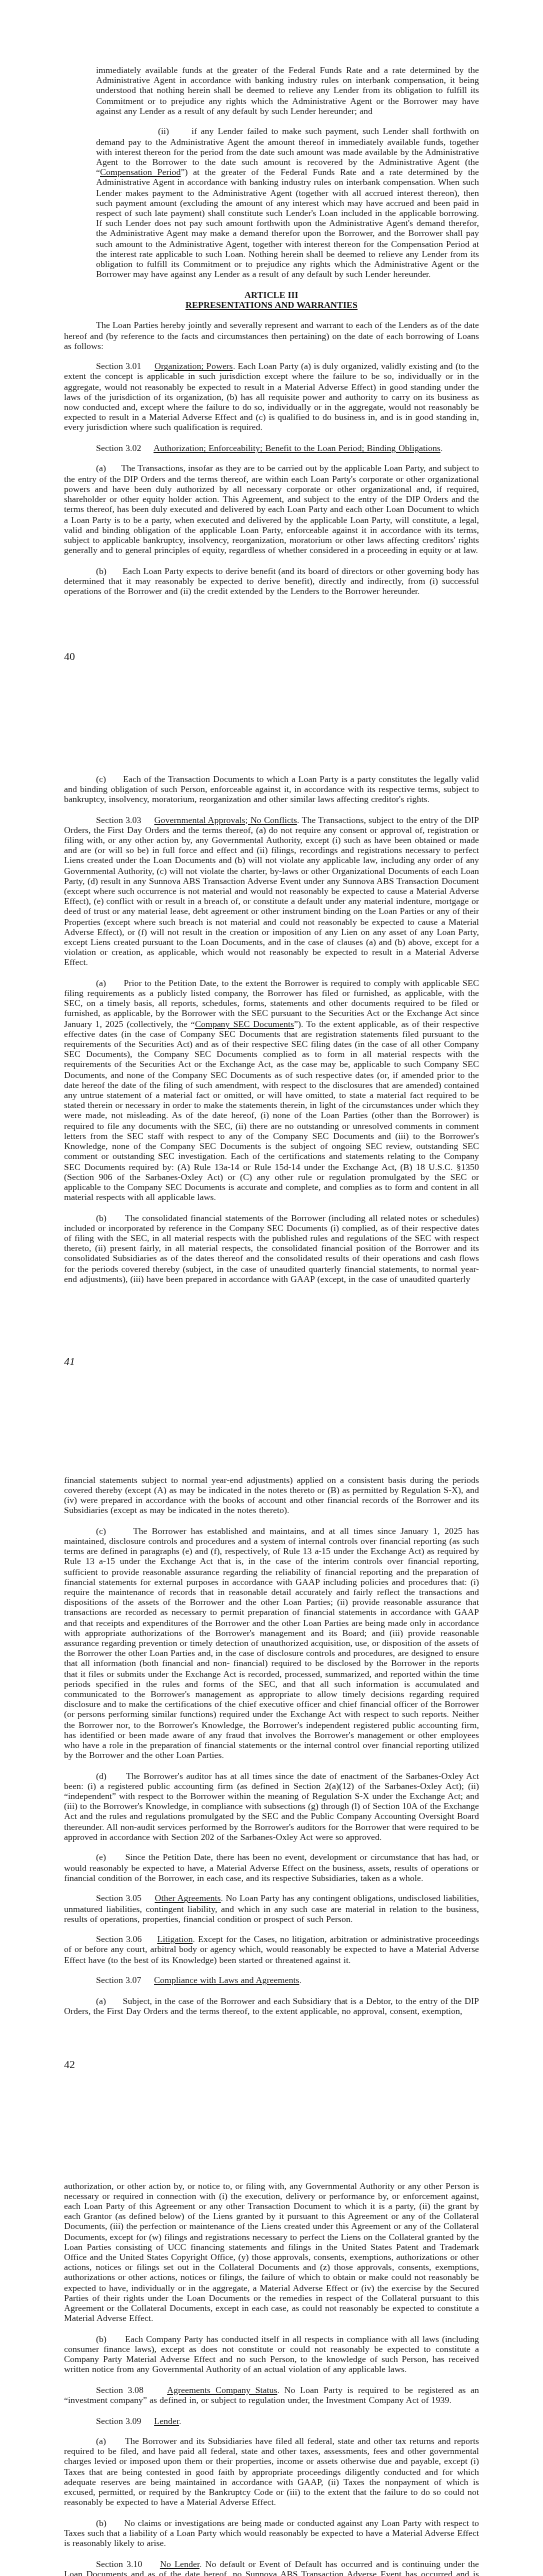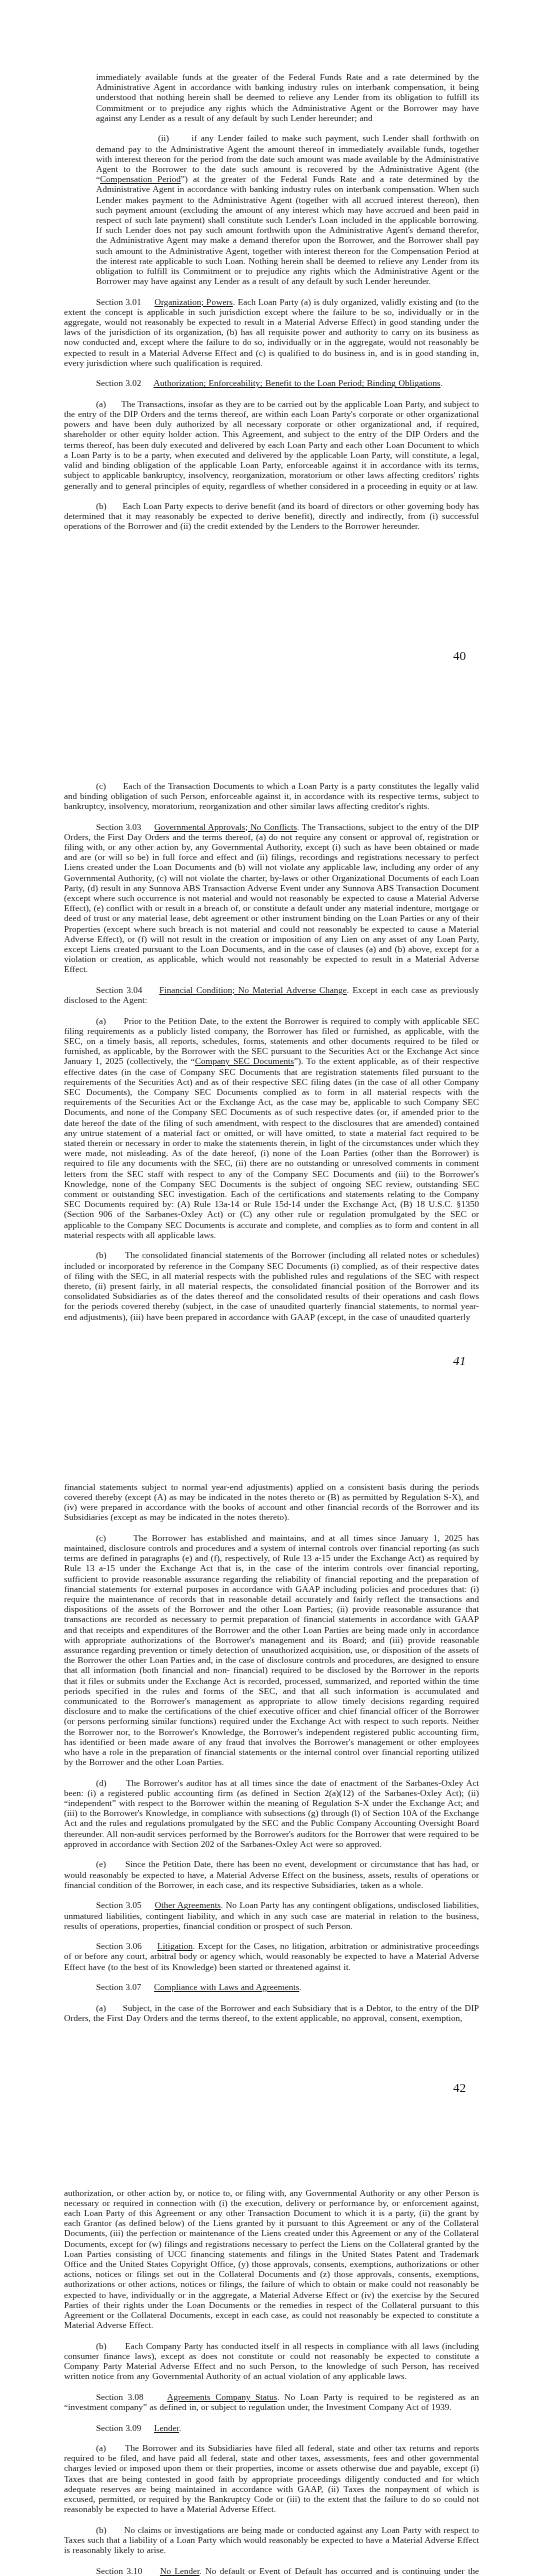--- a/index.html
+++ b/index.html
@@ -8,67 +8,68 @@
     font-family:"Liberation Serif", serif;
     color:#161616;
     -webkit-font-smoothing:antialiased;
   }
   .doc { width:544px; }
   .page { position:relative; width:544px; overflow:hidden; background:#ffffff; }
   .page1 { height:771px; }
   .page2 { height:701px; }
   .page3 { height:706px; }
   .page4 { height:635px; }
-  .content { padding:0 65px 0 64px;margin-top:7px; }
+  .content { padding:0 65px 0 64px; }
   .page1 .content { padding-top:65px; }
   .page2 .content, .page3 .content, .page4 .content { padding-top:2.6px;font-family:Liberation Serif, serif; }
   .block {
     font-size:9px;
     line-height:10.2px;
     text-align:justify;
     margin:0 0 10.3px 0;
     word-spacing:0.3px;
   }
   .cont   { margin-left:32px; }          
   .clause { margin-left:32px; text-indent:62px; } 
   .body   { text-indent:32px; }          
   .cont0  { }                            
   .article{ text-align:center; text-indent:0; font-weight:bold; }
   .u { text-decoration:underline; }
   .b { font-weight:bold; }
   .pagenum {
-    position:absolute; left:52px; width:414px;
-    text-align:right; font-size:13px; line-height:10.2px;
+    position:absolute; left:64px; width:414px;
+    text-align:left; font-size:11px; line-height:10.2px;
   }
   .page1 .pagenum { top:651px; }
   .page2 .pagenum { top:585px;font-style:italic; }
-  .page3 .pagenum { top:587px;margin-top:24px; }
+  .page3 .pagenum { top:587px; }
 </style>
 </head>
 <body>
 
 <div class="doc">
 
   <section class="page page1">
     <div class="content">
         <div class="block cont"><span>immediately available funds at the greater of the Federal Funds Rate and a rate determined by the Administrative Agent in accordance with banking industry rules on interbank compensation, it being understood that nothing herein shall be deemed to relieve any Lender from its obligation to fulfill its Commitment or to prejudice any rights which the Administrative Agent or the Borrower may have against any Lender as a result of any default by such Lender hereunder; and</span></div>
         <div class="block clause"><span>(ii)&nbsp;&nbsp;&nbsp;&nbsp;&nbsp; if any Lender failed to make such payment, such Lender shall forthwith on demand pay to the Administrative Agent the amount thereof in immediately available funds, together with interest thereon for the period from the date such amount was made available by the Administrative Agent to the Borrower to the date such amount is recovered by the Administrative Agent (the “</span><span class="u">Compensation Period</span><span>”) at the greater of the Federal Funds Rate and a rate determined by the Administrative Agent in accordance with banking industry rules on interbank compensation. When such Lender makes payment to the Administrative Agent (together with all accrued interest thereon), then such payment amount (excluding the amount of any interest which may have accrued and been paid in respect of such late payment) shall constitute such Lender's Loan included in the applicable borrowing. If such Lender does not pay such amount forthwith upon the Administrative Agent's demand therefor, the Administrative Agent may make a demand therefor upon the Borrower, and the Borrower shall pay such amount to the Administrative Agent, together with interest thereon for the Compensation Period at the interest rate applicable to such Loan. Nothing herein shall be deemed to relieve any Lender from its obligation to fulfill its Commitment or to prejudice any rights which the Administrative Agent or the Borrower may have against any Lender as a result of any default by such Lender hereunder.</span></div>
+        <div class="block article"><span class="b">ARTICLE III</span><br><span class="u b">REPRESENTATIONS AND WARRANTIES</span></div>
+        <div class="block body"><span>The Loan Parties hereby jointly and severally represent and warrant to each of the Lenders as of the date hereof and (by reference to the facts and circumstances then pertaining) on the date of each borrowing of Loans as follows:</span></div>
         <div class="block body"><span>Section 3.01&nbsp;&nbsp;&nbsp;&nbsp; </span><span class="u">Organization; Powers</span><span>. Each Loan Party (a) is duly organized, validly existing and (to the extent the concept is applicable in such jurisdiction except where the failure to be so, individually or in the aggregate, would not reasonably be expected to result in a Material Adverse Effect) in good standing under the laws of the jurisdiction of its organization, (b) has all requisite power and authority to carry on its business as now conducted and, except where the failure to do so, individually or in the aggregate, would not reasonably be expected to result in a Material Adverse Effect and (c) is qualified to do business in, and is in good standing in, every jurisdiction where such qualification is required.</span></div>
         <div class="block body"><span>Section 3.02&nbsp;&nbsp;&nbsp;&nbsp; </span><span class="u">Authorization; Enforceability; Benefit to the Loan Period; Binding Obligations</span><span>.</span></div>
         <div class="block body"><span>(a)&nbsp;&nbsp;&nbsp;&nbsp;&nbsp; The Transactions, insofar as they are to be carried out by the applicable Loan Party, and subject to the entry of the DIP Orders and the terms thereof, are within each Loan Party's corporate or other organizational powers and have been duly authorized by all necessary corporate or other organizational and, if required, shareholder or other equity holder action. This Agreement, and subject to the entry of the DIP Orders and the terms thereof, has been duly executed and delivered by each Loan Party and each other Loan Document to which a Loan Party is to be a party, when executed and delivered by the applicable Loan Party, will constitute, a legal, valid and binding obligation of the applicable Loan Party, enforceable against it in accordance with its terms, subject to applicable bankruptcy, insolvency, reorganization, moratorium or other laws affecting creditors' rights generally and to general principles of equity, regardless of whether considered in a proceeding in equity or at law.</span></div>
         <div class="block body"><span>(b)&nbsp;&nbsp;&nbsp;&nbsp;&nbsp; Each Loan Party expects to derive benefit (and its board of directors or other governing body has determined that it may reasonably be expected to derive benefit), directly and indirectly, from (i) successful operations of the Borrower and (ii) the credit extended by the Lenders to the Borrower hereunder.</span></div>
       </div>
     <div class="pagenum"><span>40</span></div>
   </section>
 
   <section class="page page2">
     <div class="content">
         <div class="block body"><span>(c)&nbsp;&nbsp;&nbsp;&nbsp;&nbsp; Each of the Transaction Documents to which a Loan Party is a party constitutes the legally valid and binding obligation of such Person, enforceable against it, in accordance with its respective terms, subject to bankruptcy, insolvency, moratorium, reorganization and other similar laws affecting creditor's rights.</span></div>
         <div class="block body"><span>Section 3.03&nbsp;&nbsp;&nbsp;&nbsp; </span><span class="u">Governmental Approvals; No Conflicts</span><span>. The Transactions, subject to the entry of the DIP Orders, the First Day Orders and the terms thereof, (a) do not require any consent or approval of, registration or filing with, or any other action by, any Governmental Authority, except (i) such as have been obtained or made and are (or will so be) in full force and effect and (ii) filings, recordings and registrations necessary to perfect Liens created under the Loan Documents and (b) will not violate any applicable law, including any order of any Governmental Authority, (c) will not violate the charter, by-laws or other Organizational Documents of each Loan Party, (d) result in any Sunnova ABS Transaction Adverse Event under any Sunnova ABS Transaction Document (except where such occurrence is not material and would not reasonably be expected to cause a Material Adverse Effect), (e) conflict with or result in a breach of, or constitute a default under any material indenture, mortgage or deed of trust or any material lease, debt agreement or other instrument binding on the Loan Parties or any of their Properties (except where such breach is not material and could not reasonably be expected to cause a Material Adverse Effect), or (f) will not result in the creation or imposition of any Lien on any asset of any Loan Party, except Liens created pursuant to the Loan Documents, and in the case of clauses (a) and (b) above, except for a violation or creation, as applicable, which would not reasonably be expected to result in a Material Adverse Effect.</span></div>
-        <div class="block body"><span>Section 3.04&nbsp;&nbsp;&nbsp;&nbsp; </span><span class="u">Financial Condition; No Material Adverse Change</span><span>. Except in each case as previously disclosed to the Agent:</span></div>
         <div class="block body"><span>(a)&nbsp;&nbsp;&nbsp;&nbsp;&nbsp; Prior to the Petition Date, to the extent the Borrower is required to comply with applicable SEC filing requirements as a publicly listed company, the Borrower has filed or furnished, as applicable, with the SEC, on a timely basis, all reports, schedules, forms, statements and other documents required to be filed or furnished, as applicable, by the Borrower with the SEC pursuant to the Securities Act or the Exchange Act since January 1, 2025 (collectively, the “</span><span class="u">Company SEC Documents</span><span>”). To the extent applicable, as of their respective effective dates (in the case of Company SEC Documents that are registration statements filed pursuant to the requirements of the Securities Act) and as of their respective SEC filing dates (in the case of all other Company SEC Documents), the Company SEC Documents complied as to form in all material respects with the requirements of the Securities Act or the Exchange Act, as the case may be, applicable to such Company SEC Documents, and none of the Company SEC Documents as of such respective dates (or, if amended prior to the date hereof the date of the filing of such amendment, with respect to the disclosures that are amended) contained any untrue statement of a material fact or omitted, or will have omitted, to state a material fact required to be stated therein or necessary in order to make the statements therein, in light of the circumstances under which they were made, not misleading. As of the date hereof, (i) none of the Loan Parties (other than the Borrower) is required to file any documents with the SEC, (ii) there are no outstanding or unresolved comments in comment letters from the SEC staff with respect to any of the Company SEC Documents and (iii) to the Borrower's Knowledge, none of the Company SEC Documents is the subject of ongoing SEC review, outstanding SEC comment or outstanding SEC investigation. Each of the certifications and statements relating to the Company SEC Documents required by: (A) Rule 13a-14 or Rule 15d-14 under the Exchange Act, (B) 18 U.S.C. §1350 (Section 906 of the Sarbanes-Oxley Act) or (C) any other rule or regulation promulgated by the SEC or applicable to the Company SEC Documents is accurate and complete, and complies as to form and content in all material respects with all applicable laws.</span></div>
         <div class="block body"><span>(b)&nbsp;&nbsp;&nbsp;&nbsp;&nbsp; The consolidated financial statements of the Borrower (including all related notes or schedules) included or incorporated by reference in the Company SEC Documents (i) complied, as of their respective dates of filing with the SEC, in all material respects with the published rules and regulations of the SEC with respect thereto, (ii) present fairly, in all material respects, the consolidated financial position of the Borrower and its consolidated Subsidiaries as of the dates thereof and the consolidated results of their operations and cash flows for the periods covered thereby (subject, in the case of unaudited quarterly financial statements, to normal year-end adjustments), (iii) have been prepared in accordance with GAAP (except, in the case of unaudited quarterly</span></div>
       </div>
     <div class="pagenum"><span>41</span></div>
   </section>
 
   <section class="page page3">
     <div class="content">
         <div class="block cont0"><span>financial statements subject to normal year-end adjustments) applied on a consistent basis during the periods covered thereby (except (A) as may be indicated in the notes thereto or (B) as permitted by Regulation S-X), and (iv) were prepared in accordance with the books of account and other financial records of the Borrower and its Subsidiaries (except as may be indicated in the notes thereto).</span></div>
         <div class="block body"><span>(c)&nbsp;&nbsp;&nbsp;&nbsp;&nbsp; The Borrower has established and maintains, and at all times since January 1, 2025 has maintained, disclosure controls and procedures and a system of internal controls over financial reporting (as such terms are defined in paragraphs (e) and (f), respectively, of Rule 13 a-15 under the Exchange Act) as required by Rule 13 a-15 under the Exchange Act that is, in the case of the interim controls over financial reporting, sufficient to provide reasonable assurance regarding the reliability of financial reporting and the preparation of financial statements for external purposes in accordance with GAAP including policies and procedures that: (i) require the maintenance of records that in reasonable detail accurately and fairly reflect the transactions and dispositions of the assets of the Borrower and the other Loan Parties; (ii) provide reasonable assurance that transactions are recorded as necessary to permit preparation of financial statements in accordance with GAAP and that receipts and expenditures of the Borrower and the other Loan Parties are being made only in accordance with appropriate authorizations of the Borrower's management and its Board; and (iii) provide reasonable assurance regarding prevention or timely detection of unauthorized acquisition, use, or disposition of the assets of the Borrower the other Loan Parties and, in the case of disclosure controls and procedures, are designed to ensure that all information (both financial and non- financial) required to be disclosed by the Borrower in the reports that it files or submits under the Exchange Act is recorded, processed, summarized, and reported within the time periods specified in the rules and forms of the SEC, and that all such information is accumulated and communicated to the Borrower's management as appropriate to allow timely decisions regarding required disclosure and to make the certifications of the chief executive officer and chief financial officer of the Borrower (or persons performing similar functions) required under the Exchange Act with respect to such reports. Neither the Borrower nor, to the Borrower's Knowledge, the Borrower's independent registered public accounting firm, has identified or been made aware of any fraud that involves the Borrower's management or other employees who have a role in the preparation of financial statements or the internal control over financial reporting utilized by the Borrower and the other Loan Parties.</span></div>

